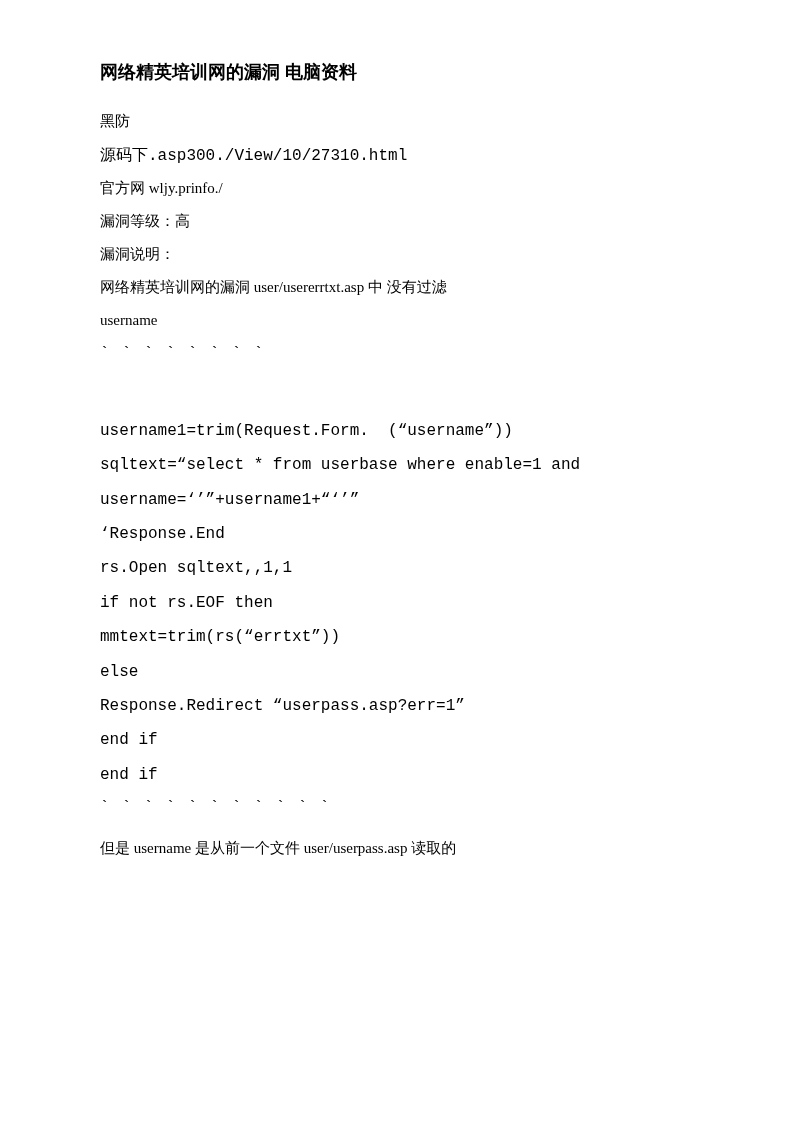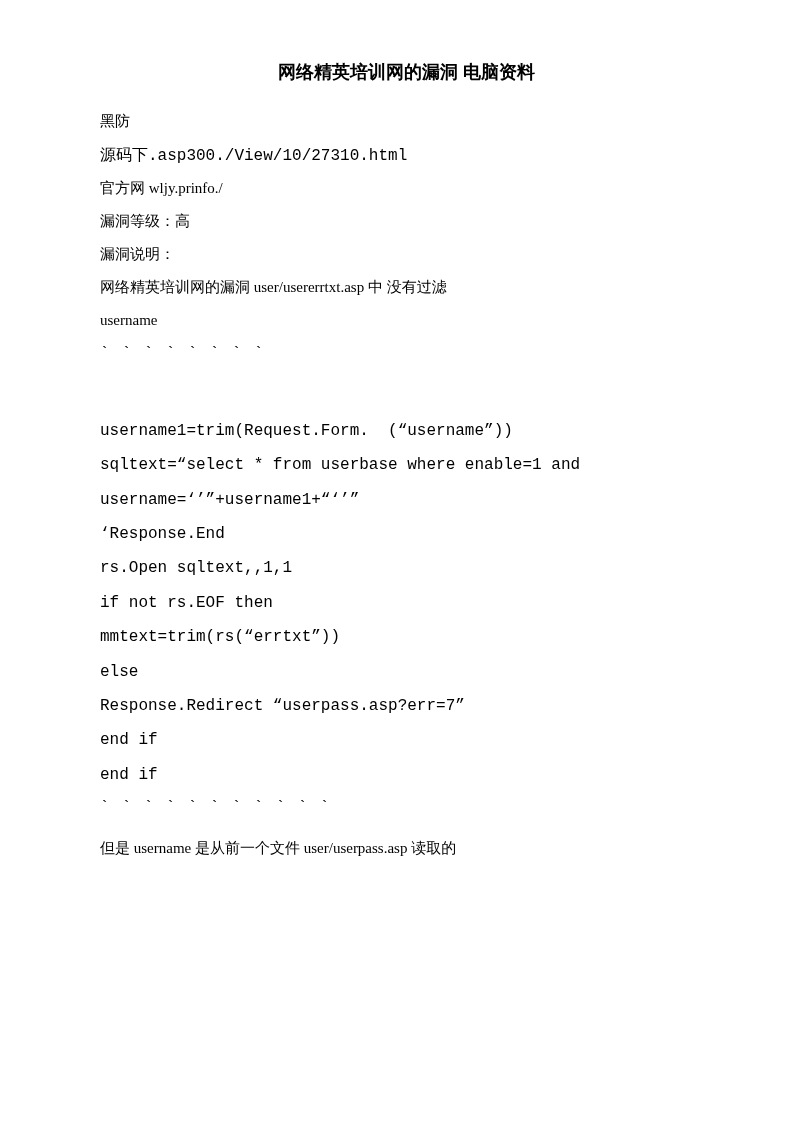--- a/index.html
+++ b/index.html
@@ -12,21 +12,20 @@
       background: #ffffff;
       font-family: "SimSun", "宋体", serif;
       font-size: 15px;
       color: #000000;
       width: 793px;
       min-height: 1122px;
       padding: 60px 80px 60px 100px;
     }
 
     .page-title {
-      text-align: center;
       font-size: 18px;
       font-weight: bold;
       margin-bottom: 24px;
       font-family: "SimHei", "黑体", sans-serif;
     }
 
     .content-block {
       margin-bottom: 6px;
       line-height: 1.8;
     }
@@ -66,20 +65,20 @@
 <div class="section-gap">
   <div class="code-block">&nbsp;</div>
   <div class="code-block">username1=trim(Request.Form.  (“username”))</div>
   <div class="code-block">sqltext=“select * from userbase where enable=1 and</div>
   <div class="code-block">username=‘’”+username1+“‘’”</div>
   <div class="code-block">‘Response.End</div>
   <div class="code-block">rs.Open sqltext,,1,1</div>
   <div class="code-block">if not rs.EOF then</div>
   <div class="code-block">mmtext=trim(rs(“errtxt”))</div>
   <div class="code-block">else</div>
-  <div class="code-block">Response.Redirect “userpass.asp?err=7”</div>
+  <div class="code-block">Response.Redirect “userpass.asp?err=1”</div>
   <div class="code-block">end if</div>
   <div class="code-block">end if</div>
 </div>
 
 <div class="dots content-block section-gap">` ` ` ` ` ` ` ` ` ` `</div>
 
 <div class="content-block section-gap">但是 username 是从前一个文件 user/userpass.asp 读取的</div>
 
 </body></html>

